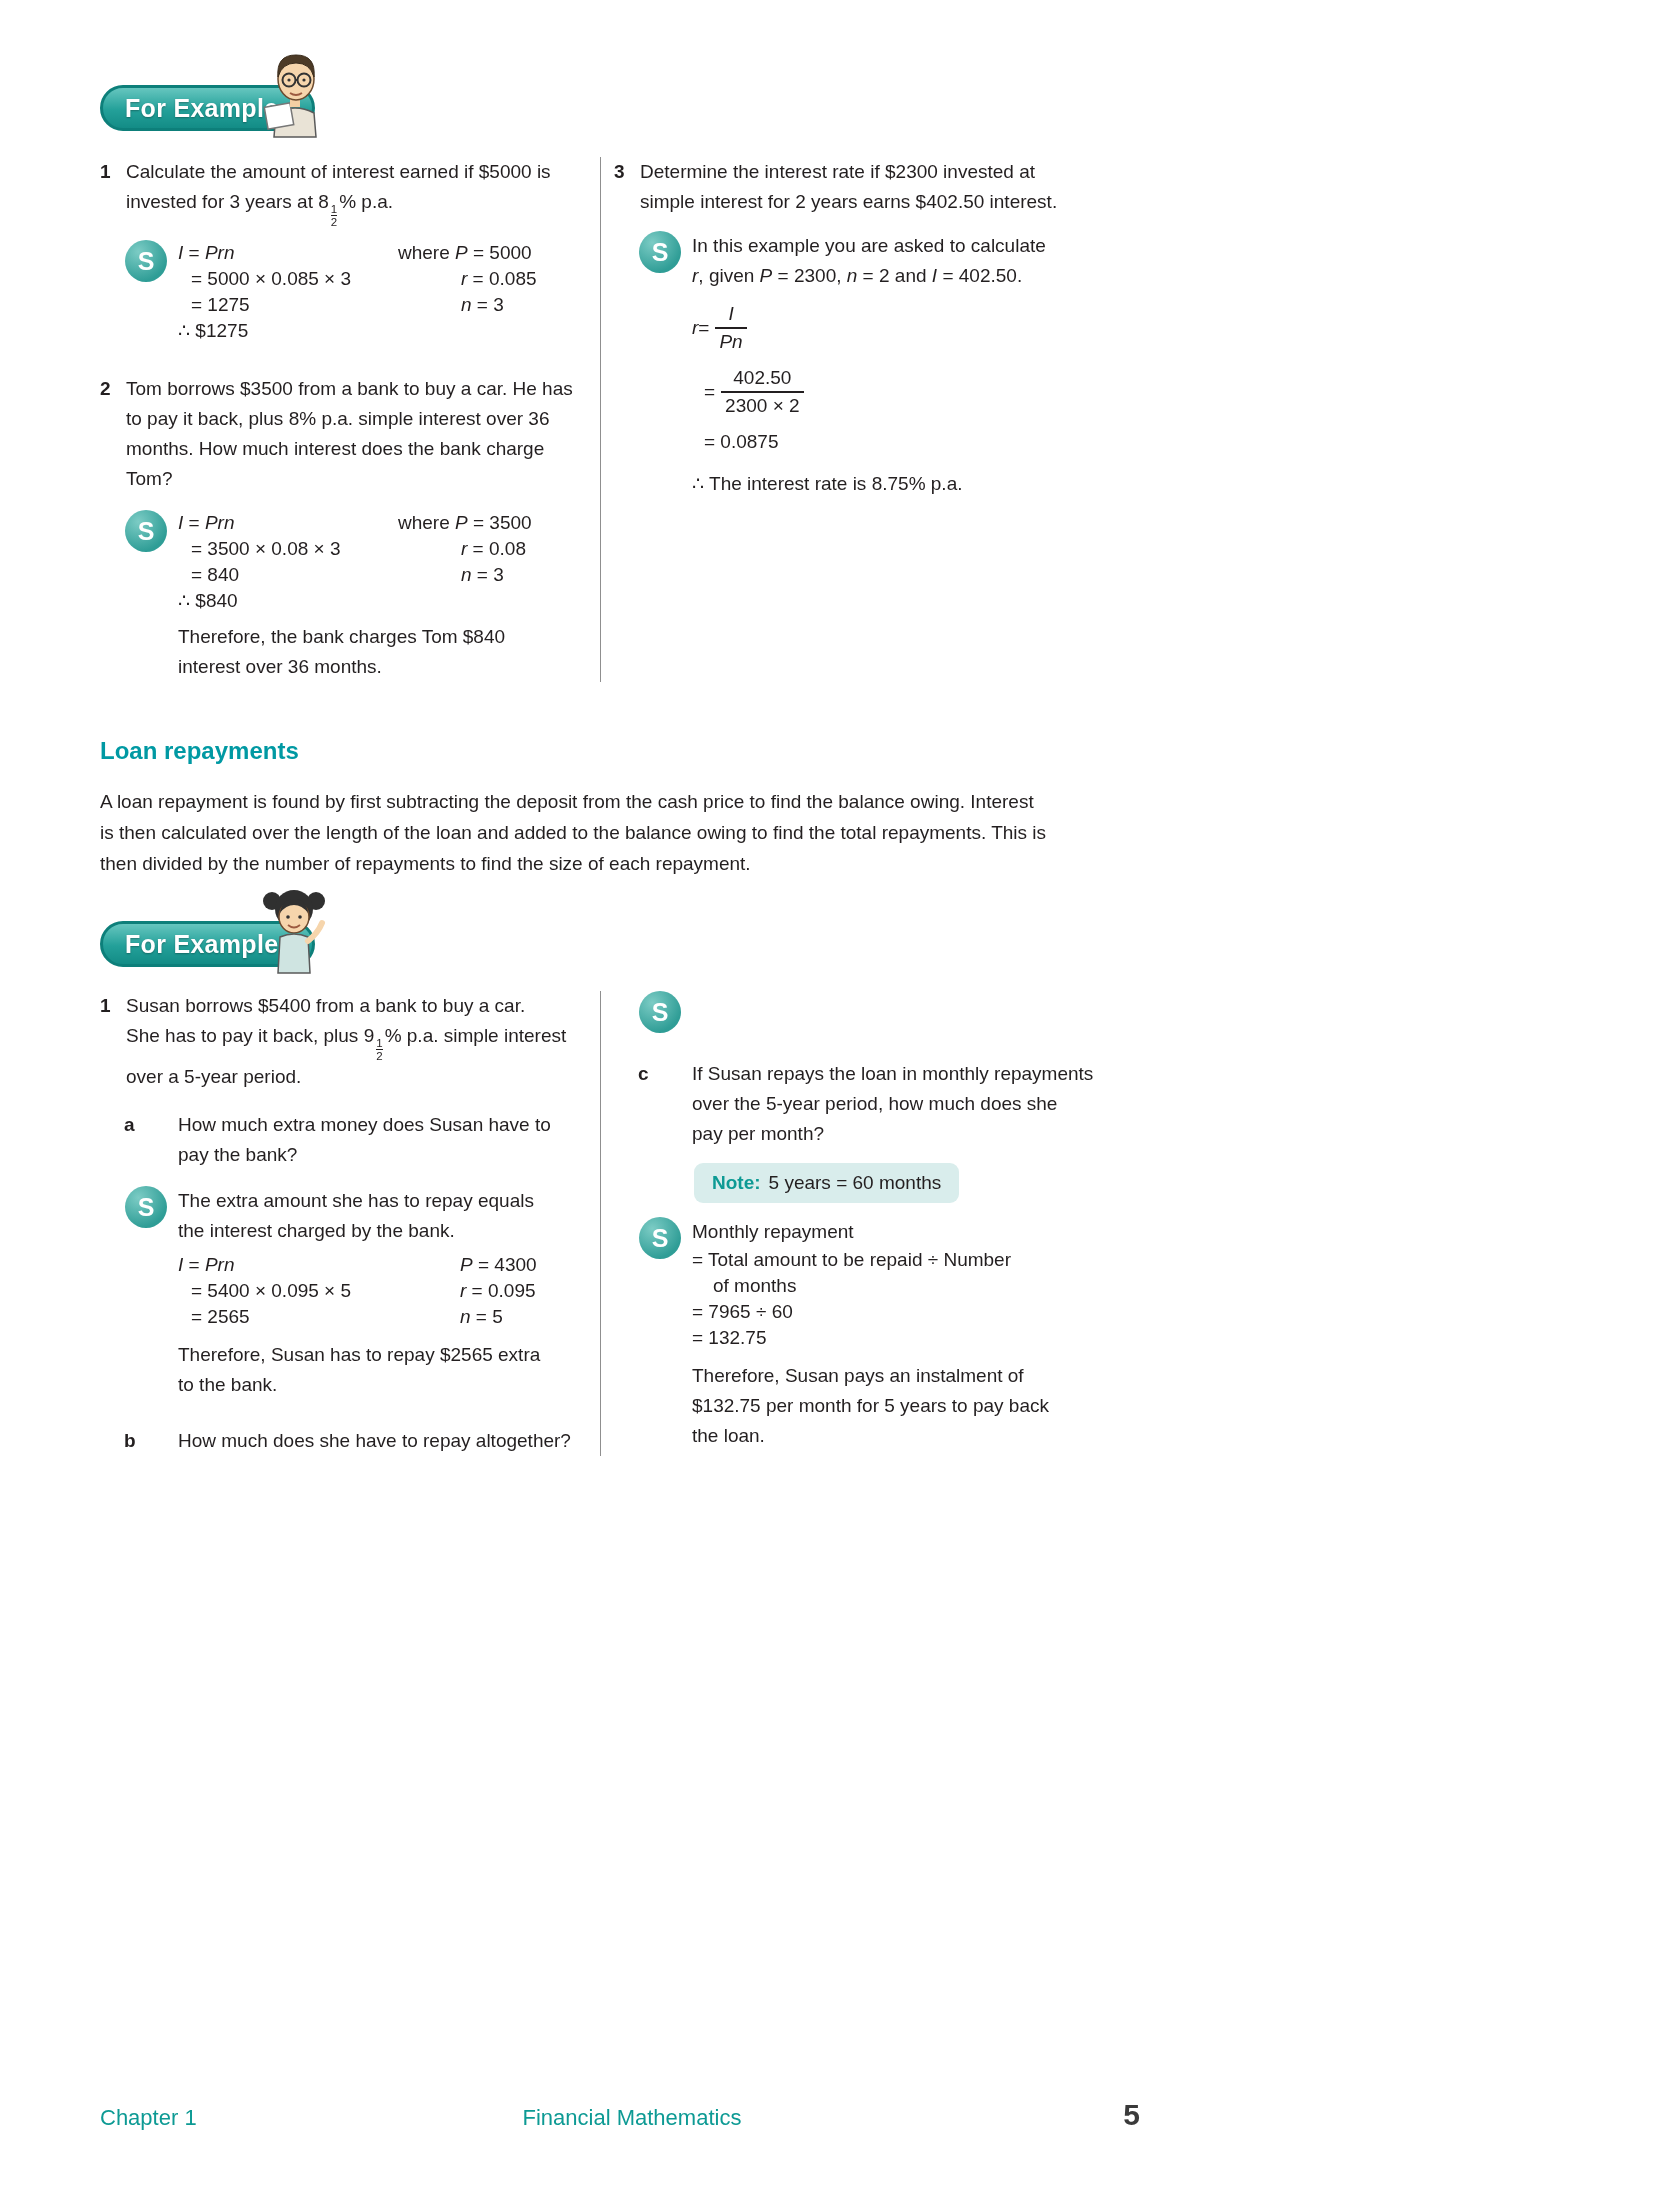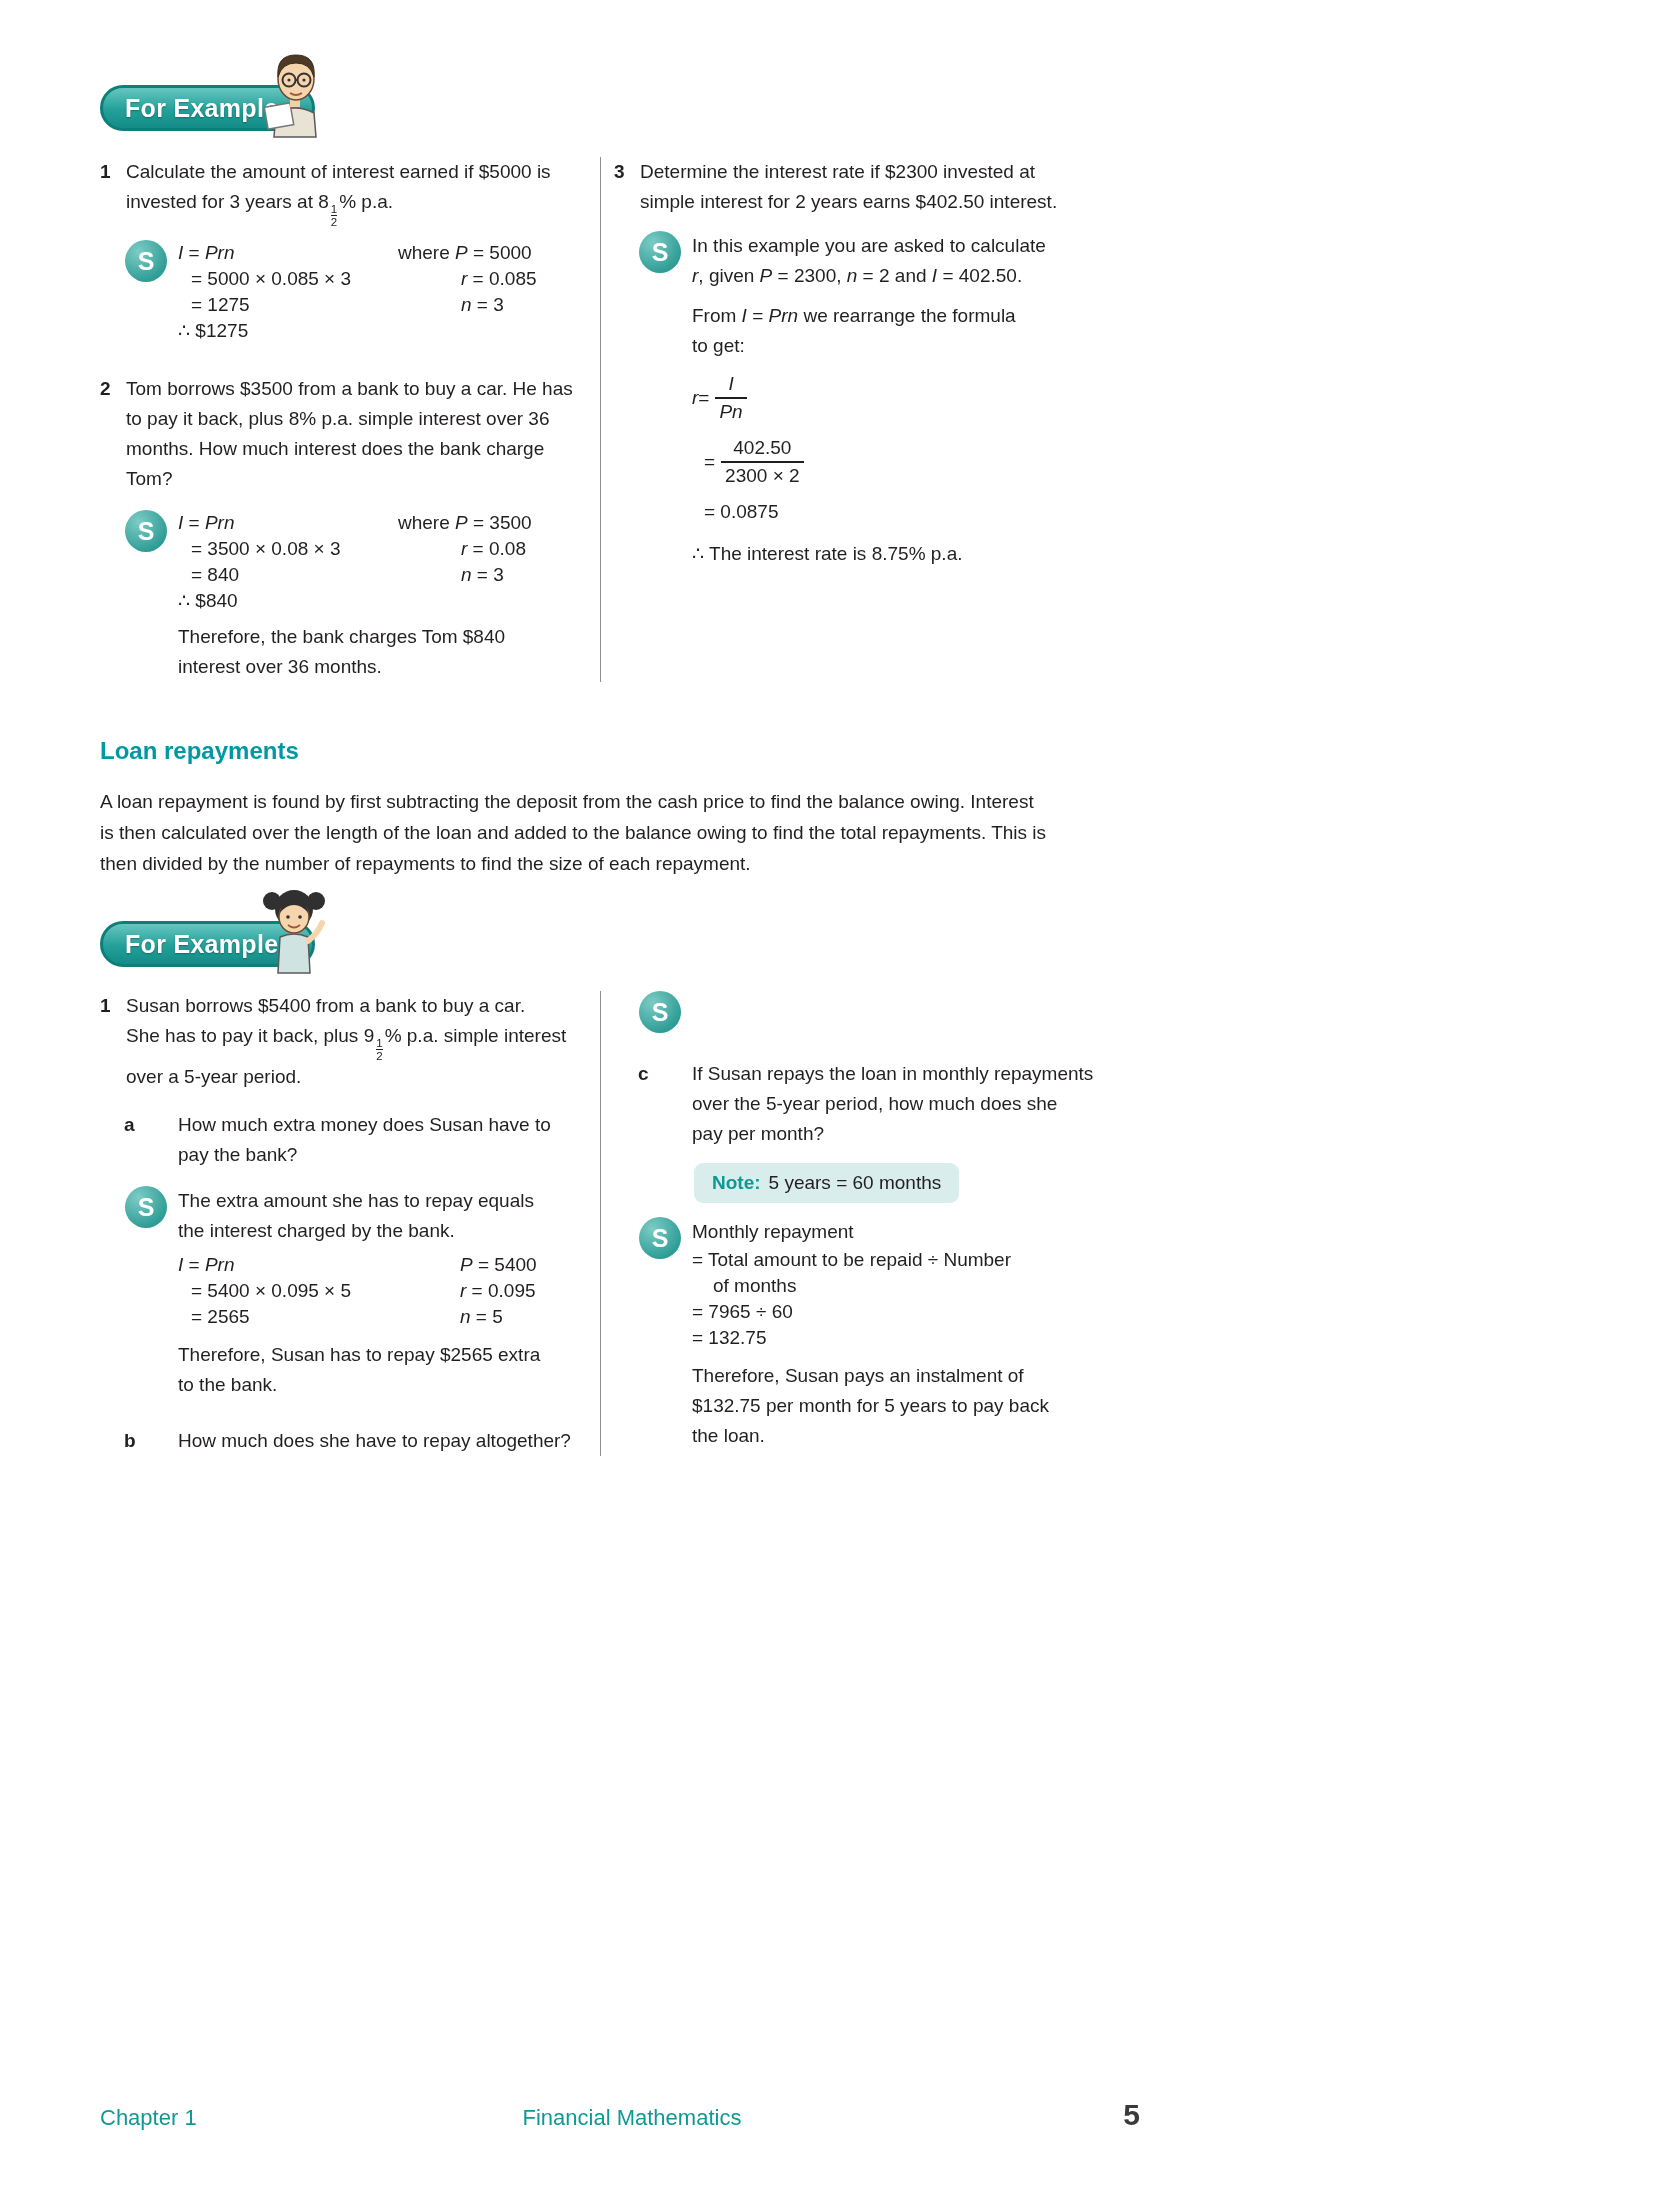--- a/index.html
+++ b/index.html
@@ -172,24 +172,20 @@
 
       <div class="solgrid2">
         <div class="scell">
               <div class="sbadge">S</div>
             </div>
         <div class="solbody">
           <div class="b">
             <div class="line">In this example you are asked to calculate</div>
             <div class="line"><span class="mi">r</span><span>, given </span><span class="mi">P</span><span> = 2300, </span><span class="mi">n</span><span> = 2 and </span><span class="mi">I</span><span> = 402.50.</span></div>
           </div>
-          <div class="b mt10">
-            <div class="line"><span>From </span><span class="mi">I</span><span> = </span><span class="mi">Prn</span><span> we rearrange the formula</span></div>
-            <div class="line">to get:</div>
-          </div>
           <div class="fracrow mt12">
             <span class="mi">r</span>
                 <span> = </span>
             <span class="dfrac">
                   <span class="num mi">I</span>
                   <span class="den mi">Pn</span>
                 </span>
           </div>
           <div class="fracrow mt14 ind2">
             <span>=</span>
@@ -266,21 +262,21 @@
             <div class="line">The extra amount she has to repay equals</div>
             <div class="line">the interest charged by the bank.</div>
           </div>
           <div class="math2">
             <div>
               <div class="mline"><span class="mi">I</span><span> = </span><span class="mi">Prn</span></div>
               <div class="mline ind">= 5400 × 0.095 × 5</div>
               <div class="mline ind">= 2565</div>
             </div>
             <div>
-              <div class="mline"><span class="mi">P</span><span> = 5400</span></div>
+              <div class="mline"><span class="mi">P</span><span> = 4300</span></div>
               <div class="mline"><span class="mi">r</span><span> = 0.095</span></div>
               <div class="mline"><span class="mi">n</span><span> = 5</span></div>
             </div>
           </div>
           <div class="b mt10">
             <div class="line">Therefore, Susan has to repay $2565 extra</div>
             <div class="line">to the bank.</div>
           </div>
         </div>
       </div>

